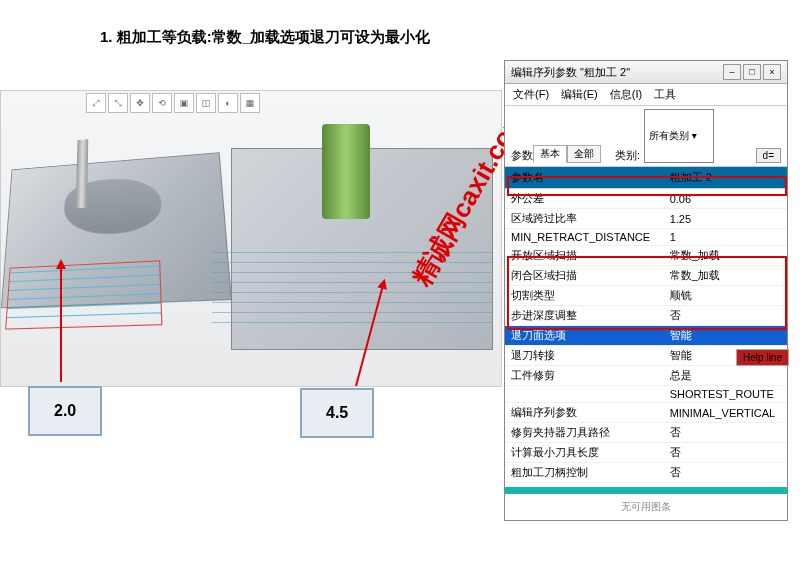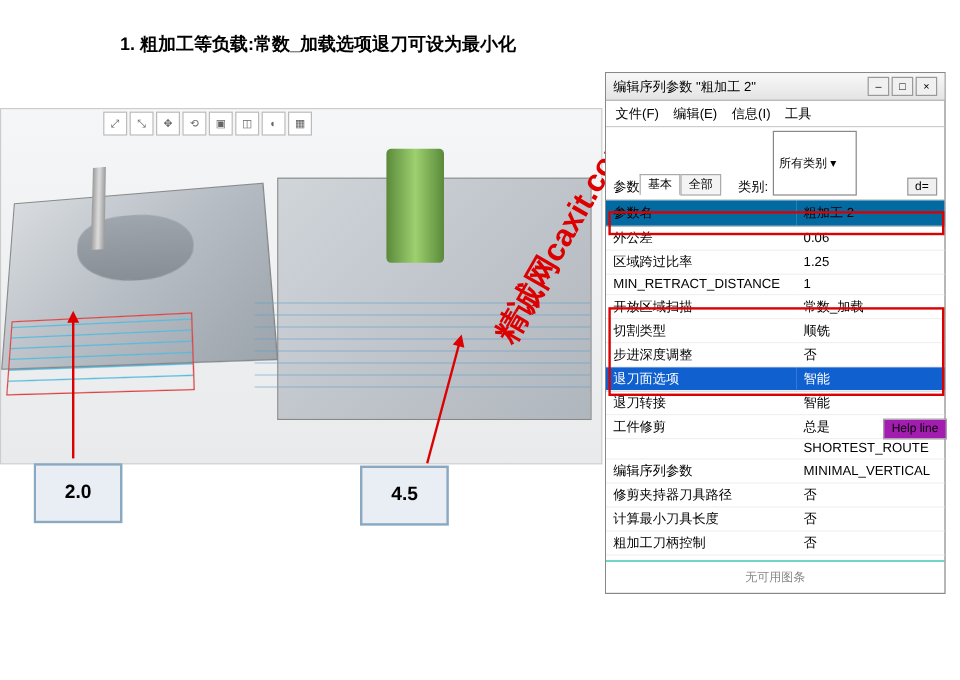--- a/index.html
+++ b/index.html
@@ -34,22 +34,22 @@
 .tabrow{display:flex;align-items:flex-end;padding:3px 6px;border-bottom:1px solid #ccc;gap:0}
 .tab{border:1px solid #aaa;padding:1px 6px;background:#f4f4f4;font-size:10px}
 .tab.sel{background:#fff;border-bottom:1px solid #fff}
 .combo{border:1px solid #888;padding:19px 4px;background:#fff;font-size:10px;margin-left:4px;min-width:60px}
 .unitbtn{margin-left:auto;border:1px solid #999;padding:1px 6px;font-size:10px;background:#f0f0f0}
 .grid{width:100%;border-collapse:collapse}
 .grid th{text-align:left;padding:3px 6px;background:#0369a1;border-bottom:1px solid #ccc;font-weight:normal}
 .grid td{padding:2px 6px;border-bottom:1px solid #f0f0f0}
 .grid .hl td{background:#1060d0;color:#fff}
 .box-r1{position:absolute;border:2px solid #d00;pointer-events:none}
-.help{position:absolute;right:-2px;top:288px;border:1px solid #aaa;background:#a21caf;padding:2px 6px;font-size:10px}
-.footer{text-align:center;padding:6px;color:#888;border-top:1px solid #14b8a6;margin-top:4px;font-size:10px}
+.help{position:absolute;right:-2px;top:288px;border:1px solid #aaa;background:#b91c1c;padding:2px 6px;font-size:10px}
+.footer{text-align:center;padding:6px;color:#888;border-top:7px solid #14b8a6;margin-top:4px;font-size:10px}
 </style>
 </head>
 <body>
 
 <div class="main-title">1. 粗加工等负载:常数_加载选项退刀可设为最小化</div>
 
 <div class="viewport">
   <div class="toolbar">
     <div class="tb-btn">⤢</div>
     <div class="tb-btn">⤡</div>
@@ -136,20 +136,24 @@
         </tr>
         <tr>
           <td>MIN_RETRACT_DISTANCE</td>
           <td>1</td>
         </tr>
         <tr>
           <td>开放区域扫描</td>
           <td>常数_加载</td>
         </tr>
         <tr>
+          <td>闭合区域扫描</td>
+          <td>常数_加载</td>
+        </tr>
+        <tr>
           <td>切割类型</td>
           <td>顺铣</td>
         </tr>
         <tr>
           <td>步进深度调整</td>
           <td>否</td>
         </tr>
         <tr class="hl">
           <td>退刀面选项</td>
           <td>智能</td>

